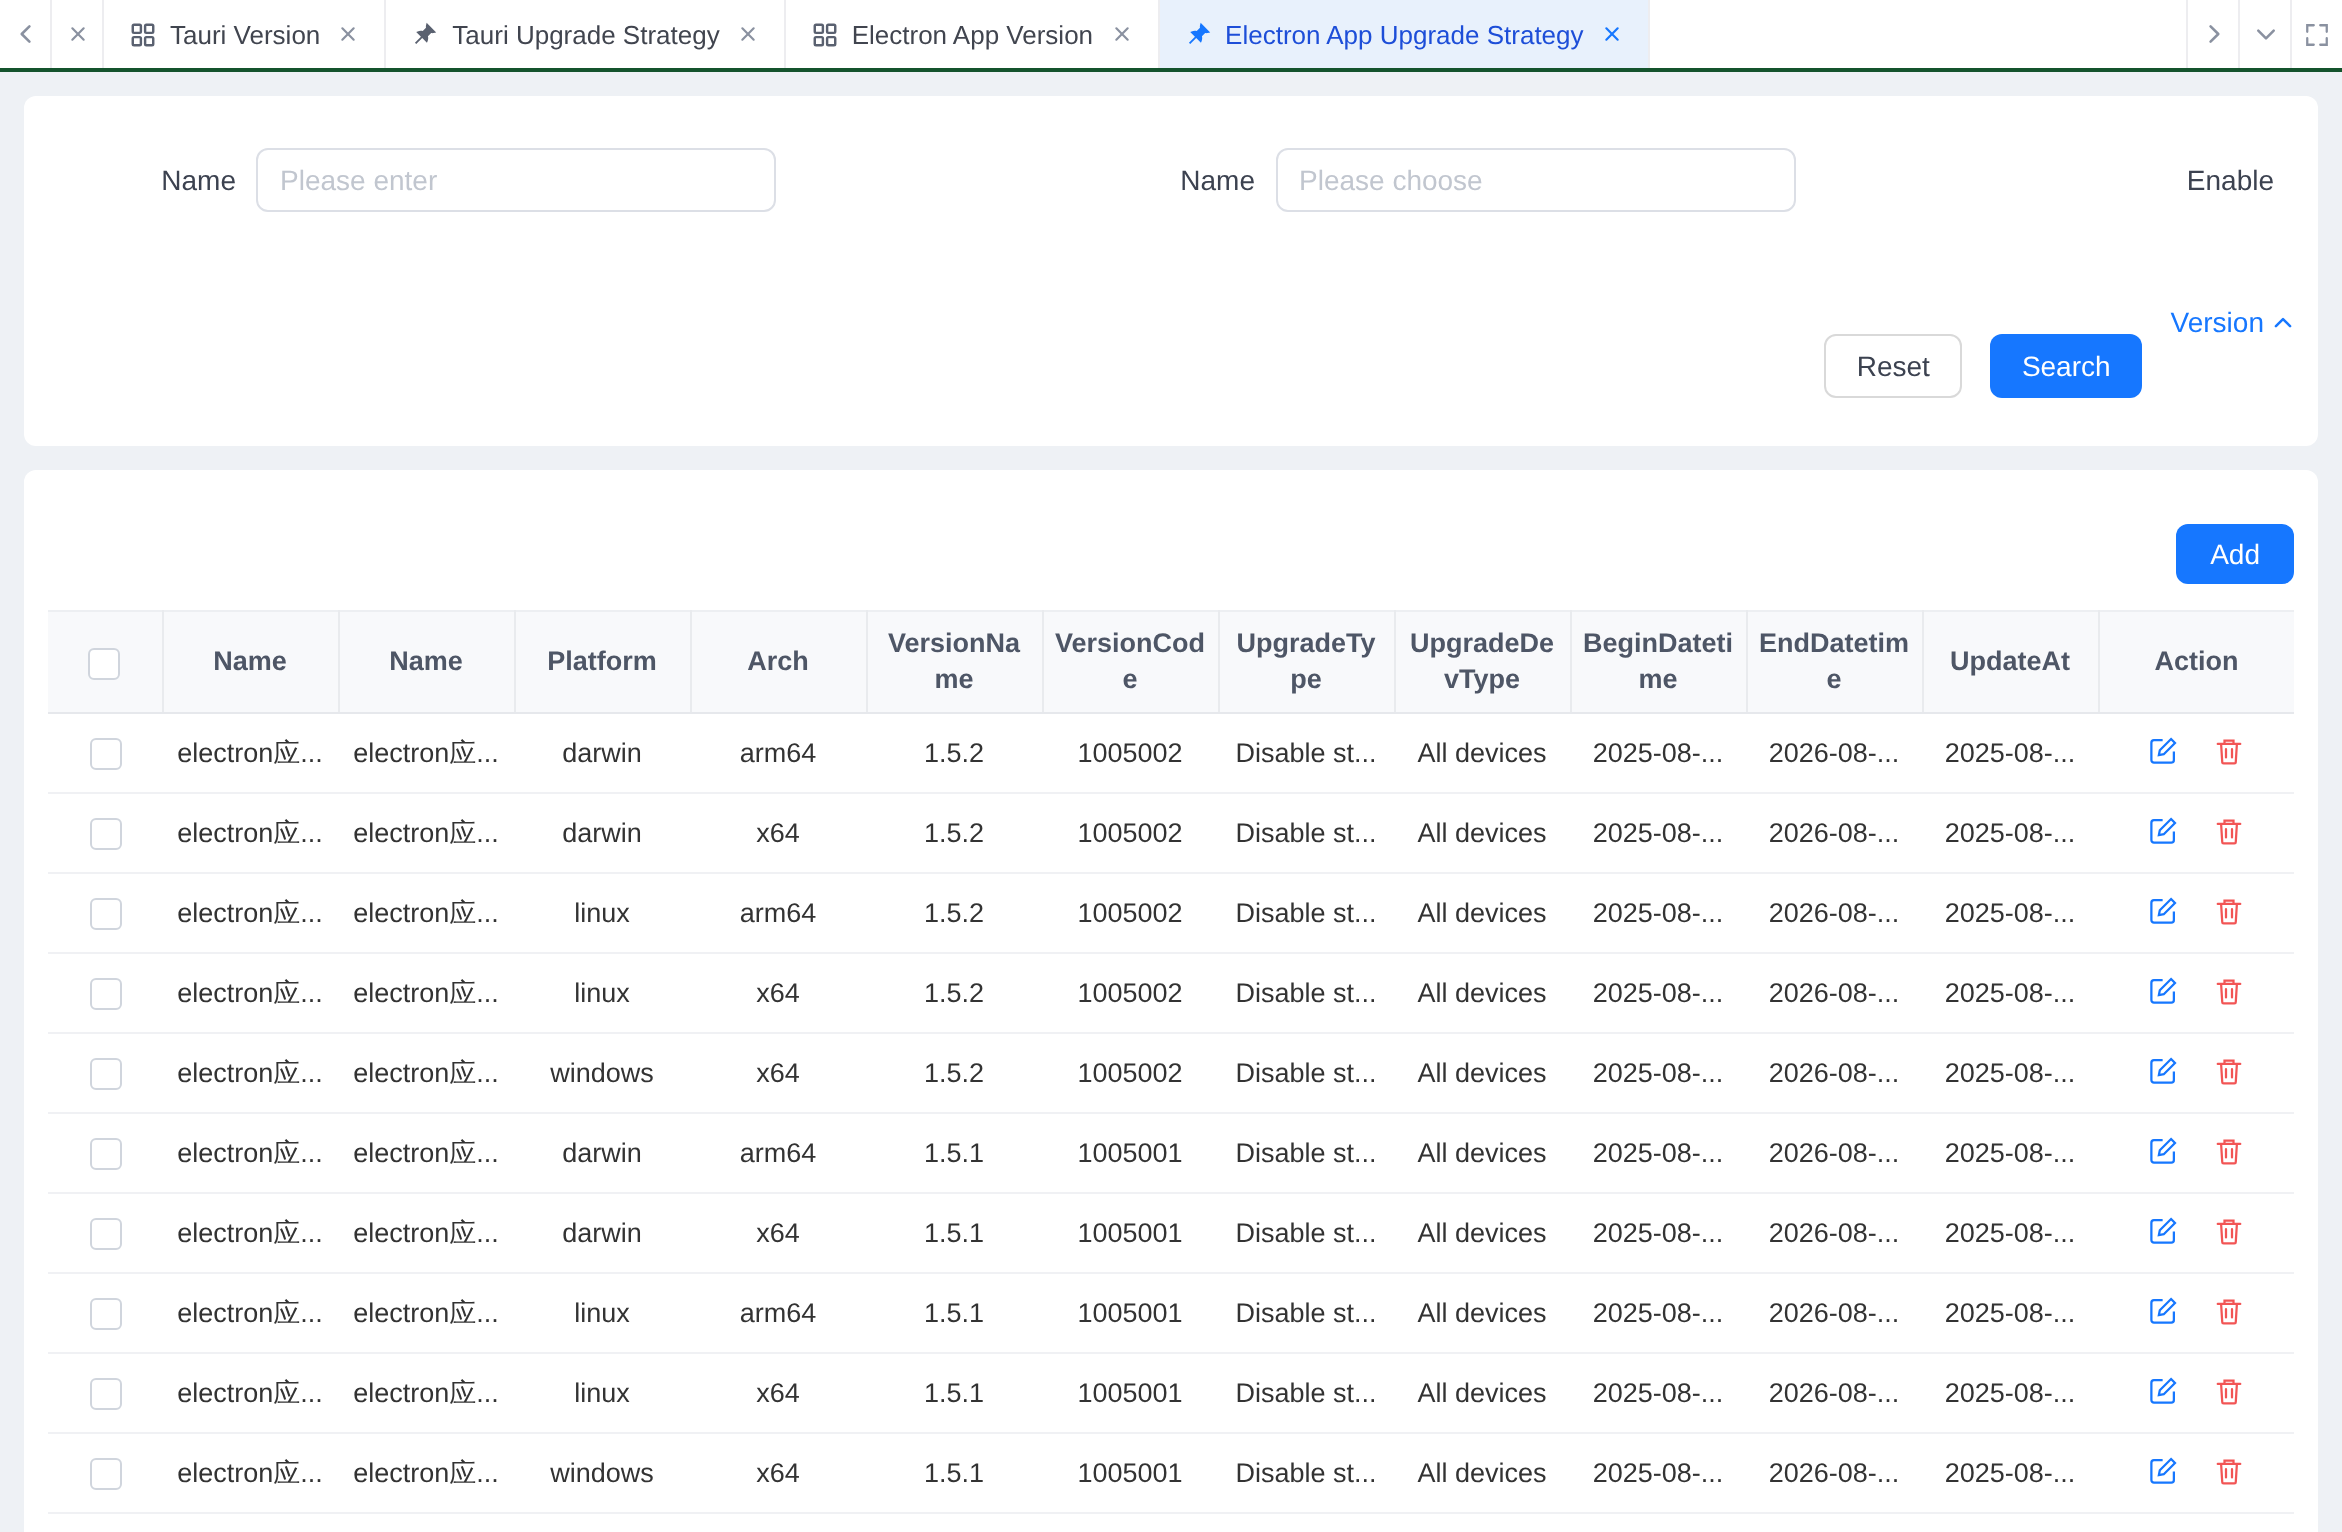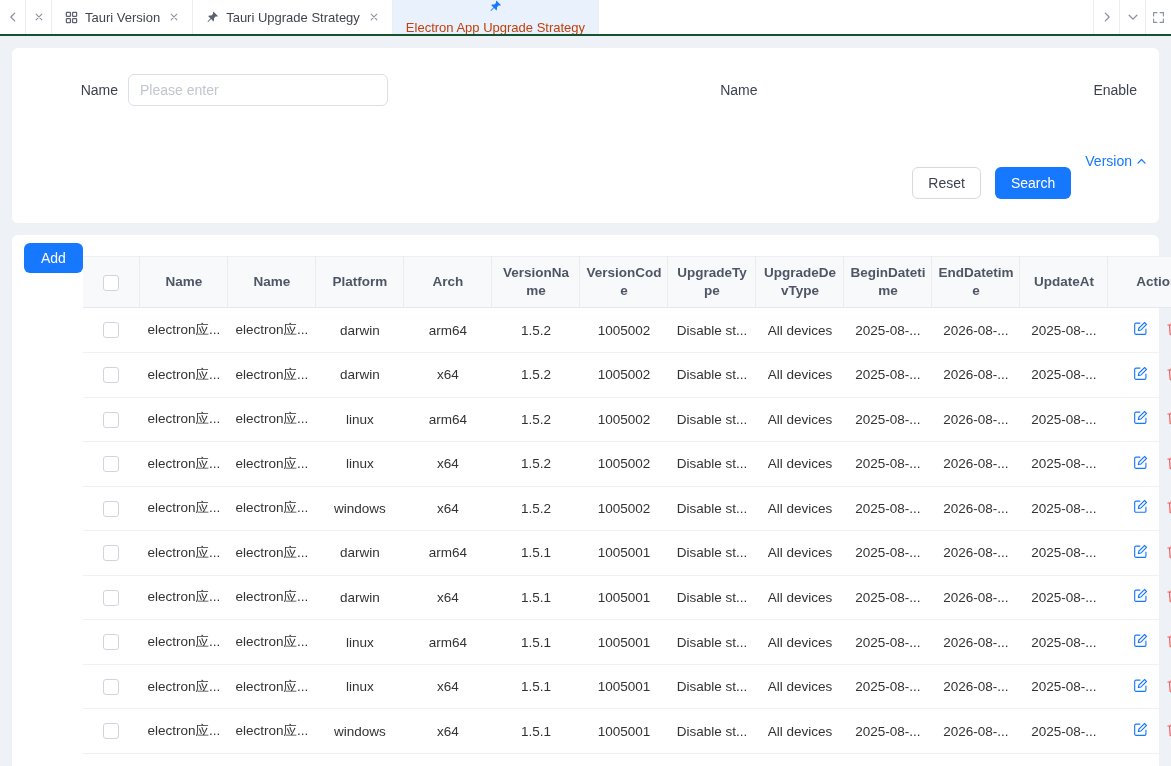--- a/index.html
+++ b/index.html
@@ -27,21 +27,21 @@
   .tab-ctrl.br { border-right: 1px solid #ededf0; }
   .tab-ctrl.bl { border-left: 1px solid #ededf0; }
   .tabs { display: flex; flex: 1; overflow: hidden; }
   .tab {
     display: flex; align-items: center; gap: 7px;
     padding: 0 13px; border-right: 1px solid #ededf0;
     font-size: 13px; color: #41454f; white-space: nowrap; cursor: pointer;
   }
   .tab .tab-ic { display: flex; color: #5a6170; }
   .tab-close { display: flex; color: #8a91a0; margin-left: 2px; }
-  .tab.active { background: #e8f1fc; color: #c2410c; flex-direction: column; }
+  .tab.active { background: #e8f1fc; color: #1d4ed8; }
   .tab.active .tab-ic, .tab.active .tab-close { color: #1677ff; }
   .ic { display: inline-flex; align-items: center; justify-content: center; }
 
   
   .filter-card {
     margin: 12px 12px 0; flex: none;
     background: #fff; border-radius: 6px;
     padding: 26px 12px 24px;
   }
   .filter-row { display: flex; justify-content: space-between; align-items: center; }
@@ -64,22 +64,22 @@
     margin-top: 44px;
   }
   .btn-default { background: #fff; border-color: #d9d9d9; color: #3c4250; }
   .btn-primary { background: #1677ff; color: #fff; text-align: center; }
   .link-collapse { color: #1677ff; font-size: 14px; display: inline-flex; align-items: center; gap: 4px; cursor: pointer; text-decoration: none; }
 
   
   .table-card {
     margin: 12px 12px 0; flex: 1; min-height: 0;
     background: #fff; border-radius: 6px 6px 0 0;
-    padding: 8px 12px 12px;
-    display: flex; flex-direction: row;
+    padding: 27px 12px 12px;
+    display: flex; flex-direction: column;
   }
   .card-toolbar { display: flex; justify-content: flex-end; flex: none; }
   .btn-add {
     height: 30px; padding: 0 17px; border-radius: 6px; border: none;
     background: #1677ff; color: #fff; font-size: 14px; cursor: pointer;
     font-family: "Liberation Sans", sans-serif;
   }
   .data-table { width: 1123px; border-collapse: collapse; table-layout: fixed; margin-top: 13px; flex: none; }
   .data-table thead th {
     background: #f8f9fb; font-weight: 700; color: #4e5666;
@@ -160,20 +160,36 @@
             <path d="M9.6 1.1l5.3 5.3-1.6.4c-.5.1-1 .1-1.5 0l-2 2c.3 1 .2 2.1-.2 3.1l-.4.9-2.9-2.9-3.7 3.7-.8-.8 3.7-3.7-2.9-2.9.9-.4c1-.4 2.1-.5 3.1-.2l2-2c-.1-.5-.1-1 0-1.5l.4-1.6z"></path>
           </svg>
         </span>
         <span class="tab-label">Tauri Upgrade Strategy</span>
         <span class="ic tab-close">
           <svg width="10" height="10" viewBox="0 0 12 12" fill="none" stroke="currentColor" stroke-width="1.3" stroke-linecap="round">
             <path d="M2.6 2.6l6.8 6.8M9.4 2.6L2.6 9.4"></path>
           </svg>
         </span>
       </div>
+      <div class="tab">
+        <span class="ic tab-ic">
+          <svg width="13" height="13" viewBox="0 0 16 16" fill="none" stroke="currentColor" stroke-width="1.5">
+            <rect x="1.7" y="1.7" width="5" height="5" rx="0.8"></rect>
+            <rect x="9.3" y="1.7" width="5" height="5" rx="0.8"></rect>
+            <rect x="1.7" y="9.3" width="5" height="5" rx="0.8"></rect>
+            <rect x="9.3" y="9.3" width="5" height="5" rx="0.8"></rect>
+          </svg>
+        </span>
+        <span class="tab-label">Electron App Version</span>
+        <span class="ic tab-close">
+          <svg width="10" height="10" viewBox="0 0 12 12" fill="none" stroke="currentColor" stroke-width="1.3" stroke-linecap="round">
+            <path d="M2.6 2.6l6.8 6.8M9.4 2.6L2.6 9.4"></path>
+          </svg>
+        </span>
+      </div>
       <div class="tab active">
         <span class="ic tab-ic">
           <svg width="13" height="13" viewBox="0 0 16 16" fill="currentColor">
             <path d="M9.6 1.1l5.3 5.3-1.6.4c-.5.1-1 .1-1.5 0l-2 2c.3 1 .2 2.1-.2 3.1l-.4.9-2.9-2.9-3.7 3.7-.8-.8 3.7-3.7-2.9-2.9.9-.4c1-.4 2.1-.5 3.1-.2l2-2c-.1-.5-.1-1 0-1.5l.4-1.6z"></path>
           </svg>
         </span>
         <span class="tab-label">Electron App Upgrade Strategy</span>
         <span class="ic tab-close">
           <svg width="10" height="10" viewBox="0 0 12 12" fill="none" stroke="currentColor" stroke-width="1.3" stroke-linecap="round">
             <path d="M2.6 2.6l6.8 6.8M9.4 2.6L2.6 9.4"></path>
@@ -205,20 +221,21 @@
 </header>
 
 <section class="filter-card">
   <div class="filter-row">
     <div class="filter-item">
       <label class="filter-label">Name</label>
       <input class="filter-input" placeholder="Please enter" style="">
     </div>
     <div class="filter-item">
       <label class="filter-label">Name</label>
+      <input class="filter-input" placeholder="Please choose" style="">
     </div>
     <div class="filter-item">
       <label class="filter-label">Enable</label>
     </div>
   </div>
   <div class="filter-actions">
     <button class="btn btn-default">Reset</button>
     <button class="btn btn-primary">Search</button>
     <a class="link-collapse">
       <span>Version</span>

